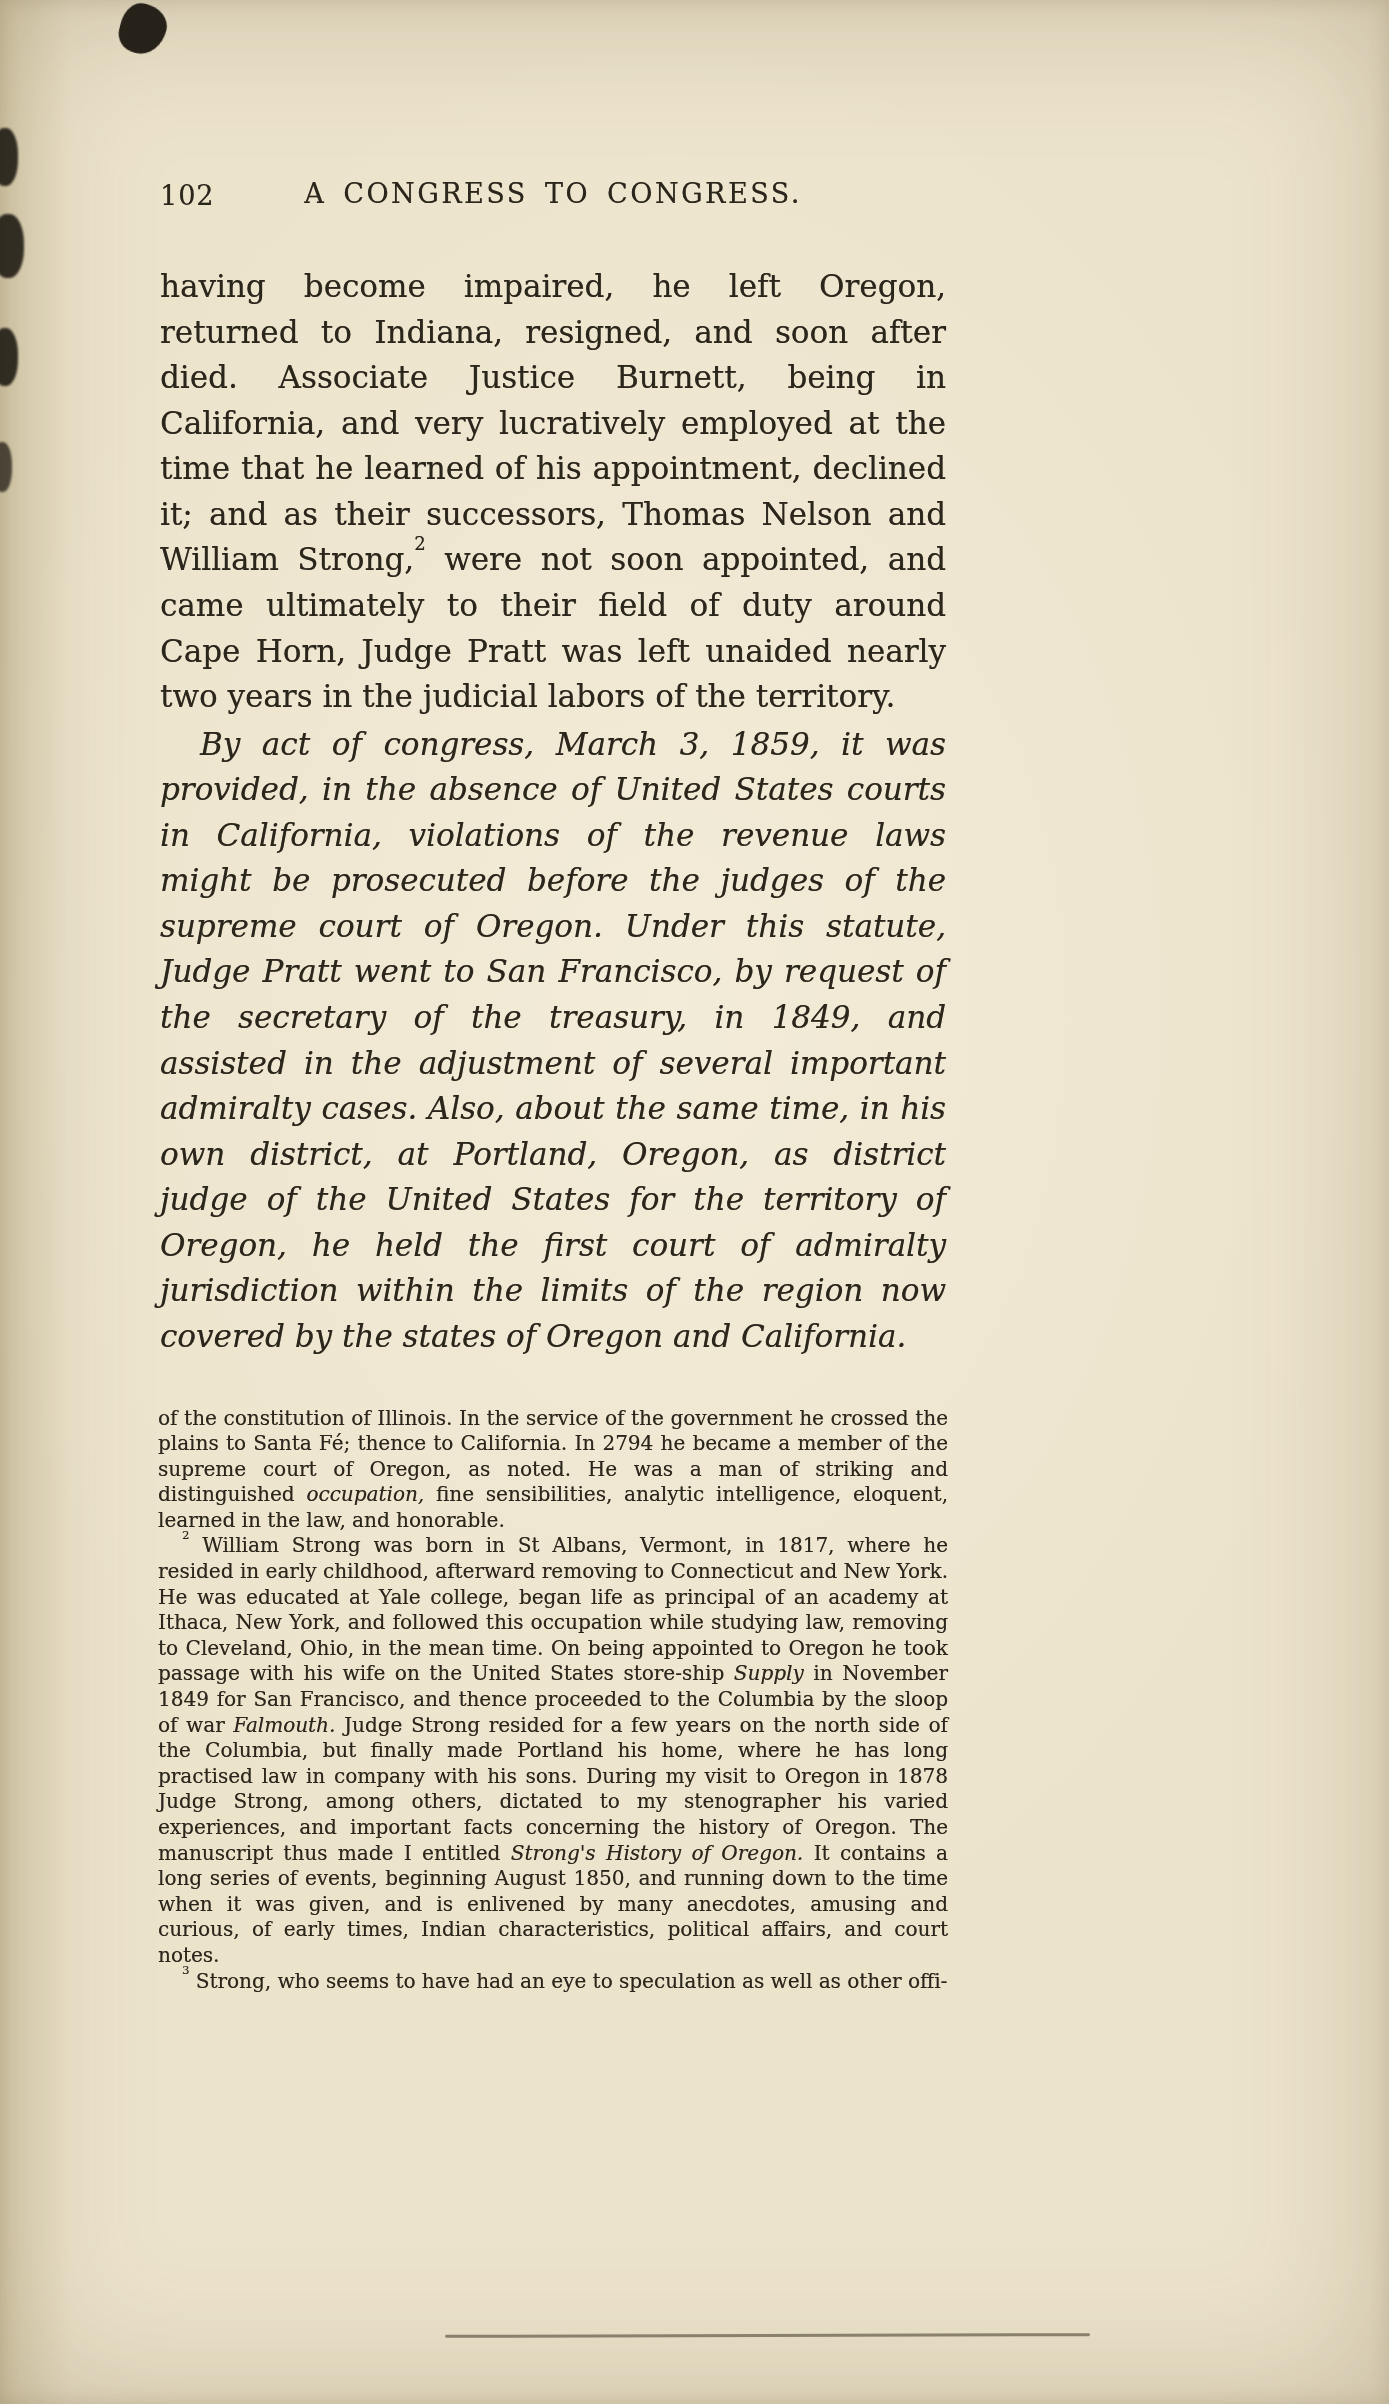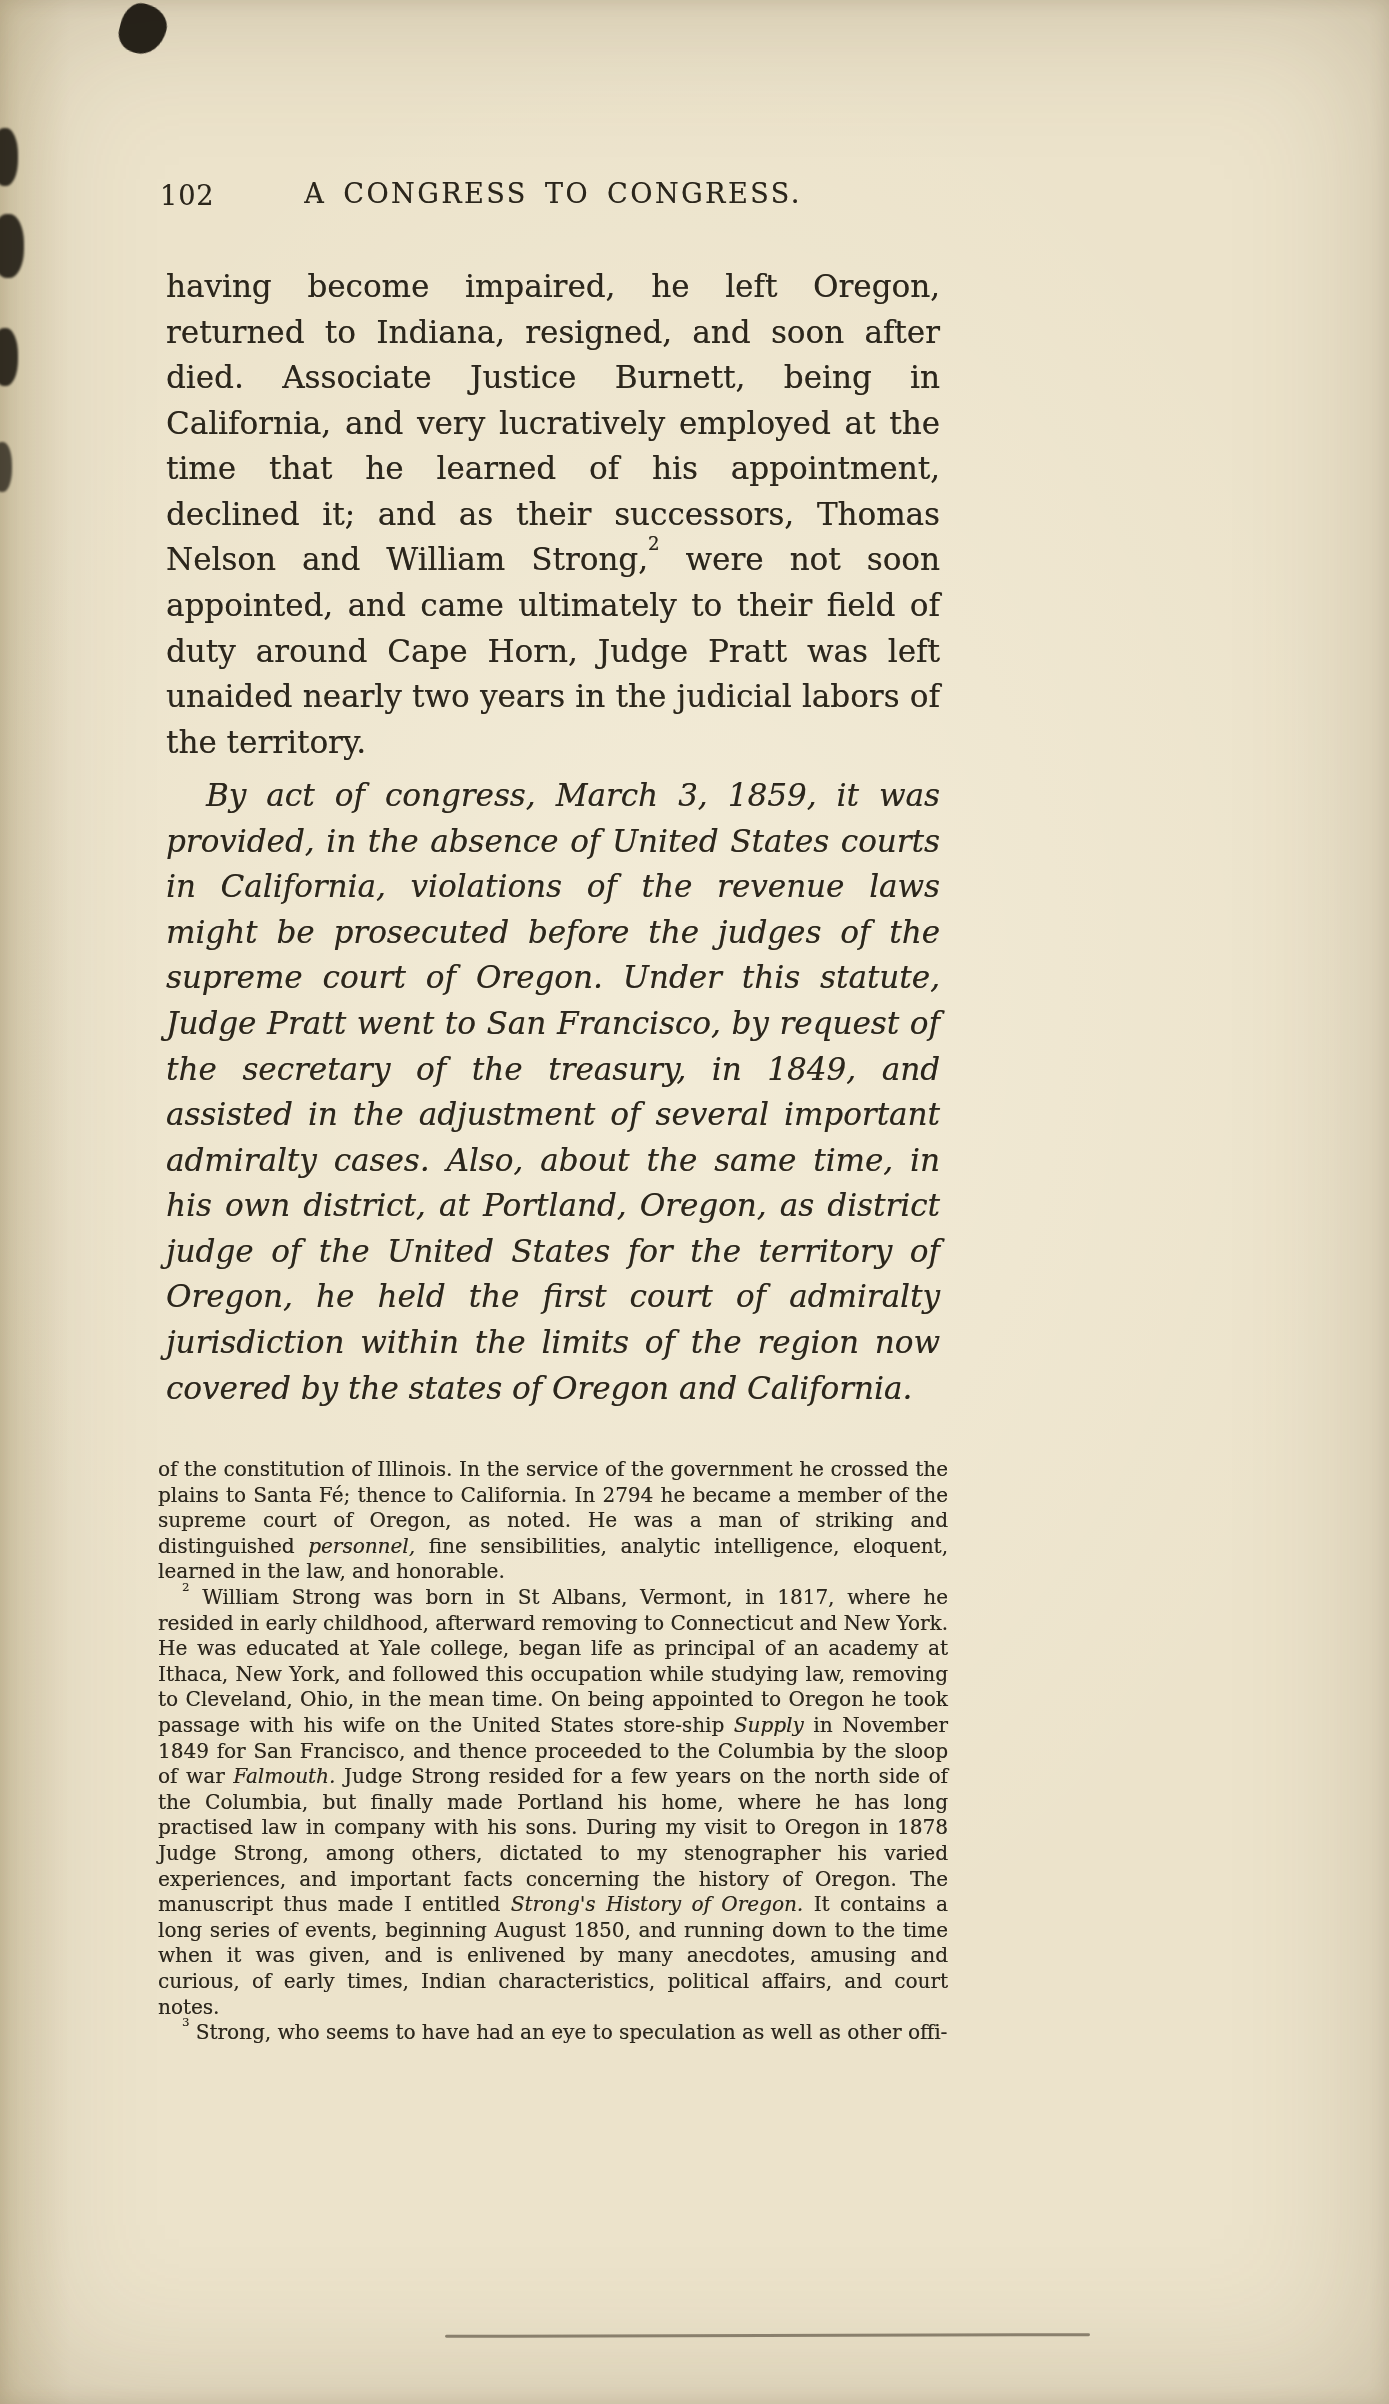--- a/index.html
+++ b/index.html
@@ -71,21 +71,21 @@
     letter-spacing: 1px;
   }
   .running-head {
     display: block;
     text-align: center;
     letter-spacing: 2.5px;
     word-spacing: 6px;
     white-space: nowrap;
   }
   .body-text p.para {
-    margin: 8px;
+    margin: 2px;
     font-size: 31px;
     line-height: 1.47;
     text-align: justify;
   }
   .para.indent { text-indent: 40px; font-style: italic; }
 
   sup {
     font-size: 0.58em;
     line-height: 0;
     position: relative;
@@ -119,19 +119,19 @@
       <span class="page-number">102</span>
       <span class="running-head">A CONGRESS TO CONGRESS.</span>
     </header>
 
     <main class="body-text" id="body-paragraphs">
         <p class="para"><span>having become impaired, he left Oregon, returned to Indiana, resigned, and soon after died. Associate Justice Burnett, being in California, and very lucratively employed at the time that he learned of his appointment, declined it; and as their successors, Thomas Nelson and William Strong,</span><sup>2</sup><span> were not soon appointed, and came ultimately to their field of duty around Cape Horn, Judge Pratt was left unaided nearly two years in the judicial labors of the territory.</span></p>
         <p class="para indent"><span>By act of congress, March 3, 1859, it was provided, in the absence of United States courts in California, violations of the revenue laws might be prosecuted before the judges of the supreme court of Oregon. Under this statute, Judge Pratt went to San Francisco, by request of the secretary of the treasury, in 1849, and assisted in the adjustment of several important admiralty cases. Also, about the same time, in his own district, at Portland, Oregon, as district judge of the United States for the territory of Oregon, he held the first court of admiralty jurisdiction within the limits of the region now covered by the states of Oregon and California.</span></p>
       </main>
 
     <section class="footnotes" id="footnotes">
-        <p class="footnote"><span>of the constitution of Illinois. In the service of the government he crossed the plains to Santa Fé; thence to California. In 2794 he became a member of the supreme court of Oregon, as noted. He was a man of striking and distinguished </span><i>personnel,</i><span> fine sensibilities, analytic intelligence, eloquent, learned in the law, and honorable.</span></p>
+        <p class="footnote"><span>of the constitution of Illinois. In the service of the government he crossed the plains to Santa Fé; thence to California. In 2794 he became a member of the supreme court of Oregon, as noted. He was a man of striking and distinguished </span><i>occupation,</i><span> fine sensibilities, analytic intelligence, eloquent, learned in the law, and honorable.</span></p>
         <p class="footnote indent"><sup>2</sup><span> William Strong was born in St Albans, Vermont, in 1817, where he resided in early childhood, afterward removing to Connecticut and New York. He was educated at Yale college, began life as principal of an academy at Ithaca, New York, and followed this occupation while studying law, removing to Cleveland, Ohio, in the mean time. On being appointed to Oregon he took passage with his wife on the United States store-ship </span><i>Supply</i><span> in November 1849 for San Francisco, and thence proceeded to the Columbia by the sloop of war </span><i>Falmouth.</i><span> Judge Strong resided for a few years on the north side of the Columbia, but finally made Portland his home, where he has long practised law in company with his sons. During my visit to Oregon in 1878 Judge Strong, among others, dictated to my stenographer his varied experiences, and important facts concerning the history of Oregon. The manuscript thus made I entitled </span><i>Strong's History of Oregon.</i><span> It contains a long series of events, beginning August 1850, and running down to the time when it was given, and is enlivened by many anecdotes, amusing and curious, of early times, Indian characteristics, political affairs, and court notes.</span></p>
         <p class="footnote indent"><sup>3</sup><span> Strong, who seems to have had an eye to speculation as well as other offi-</span></p>
       </section>
 
   </div>
 </div>
 
 </body></html>

